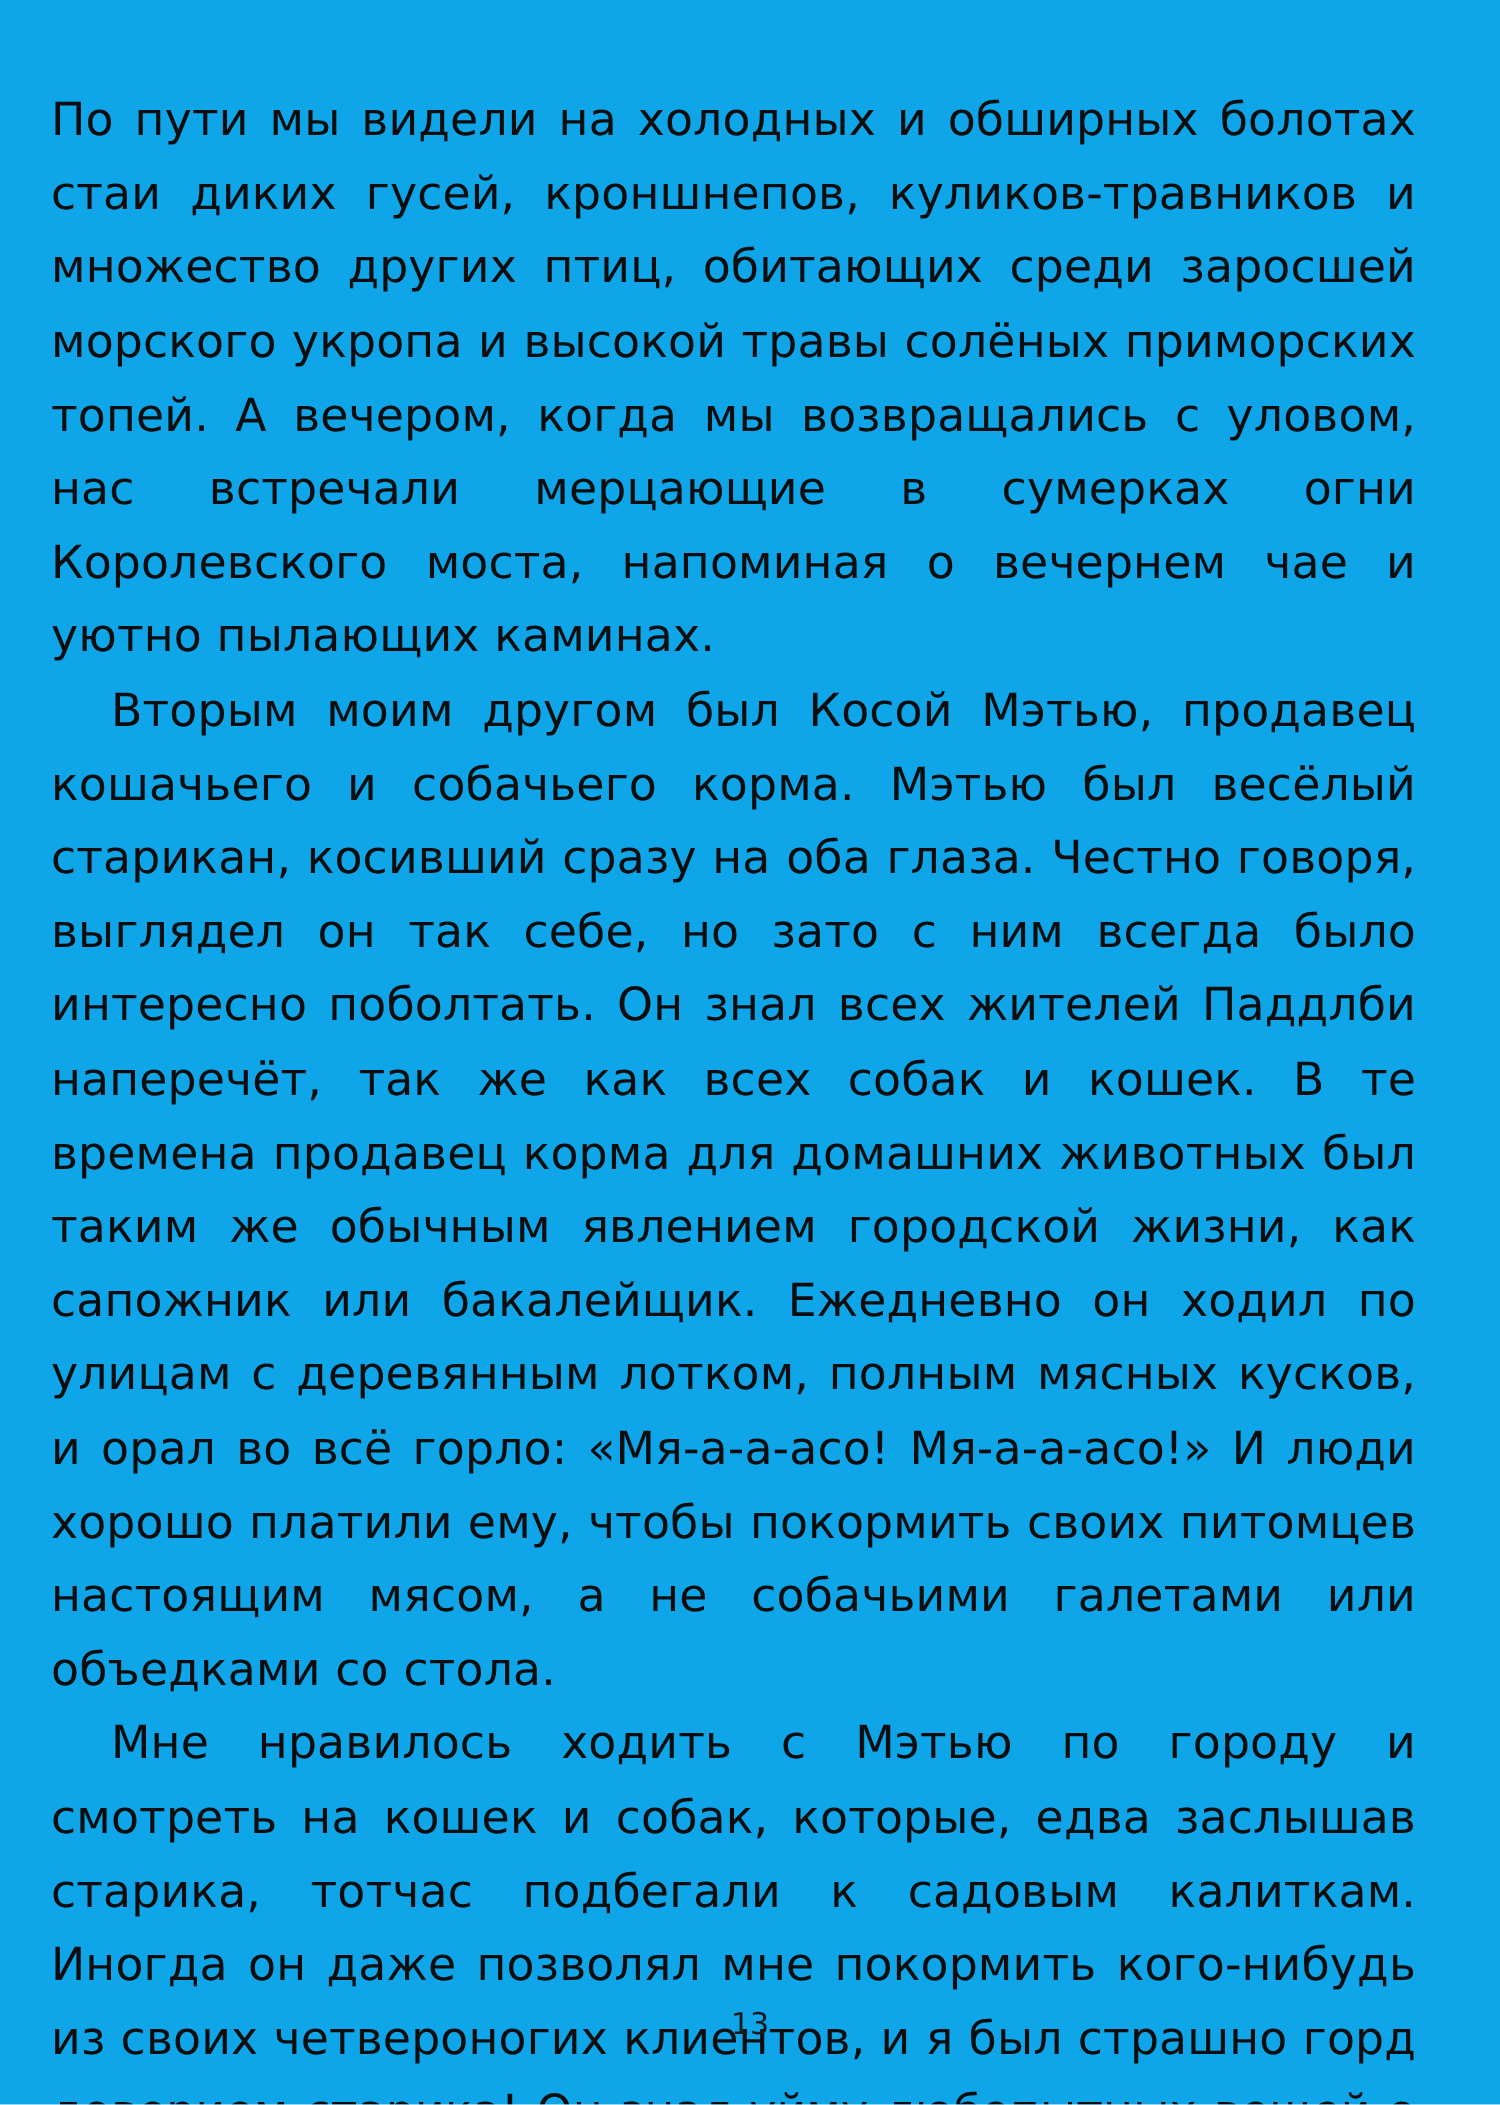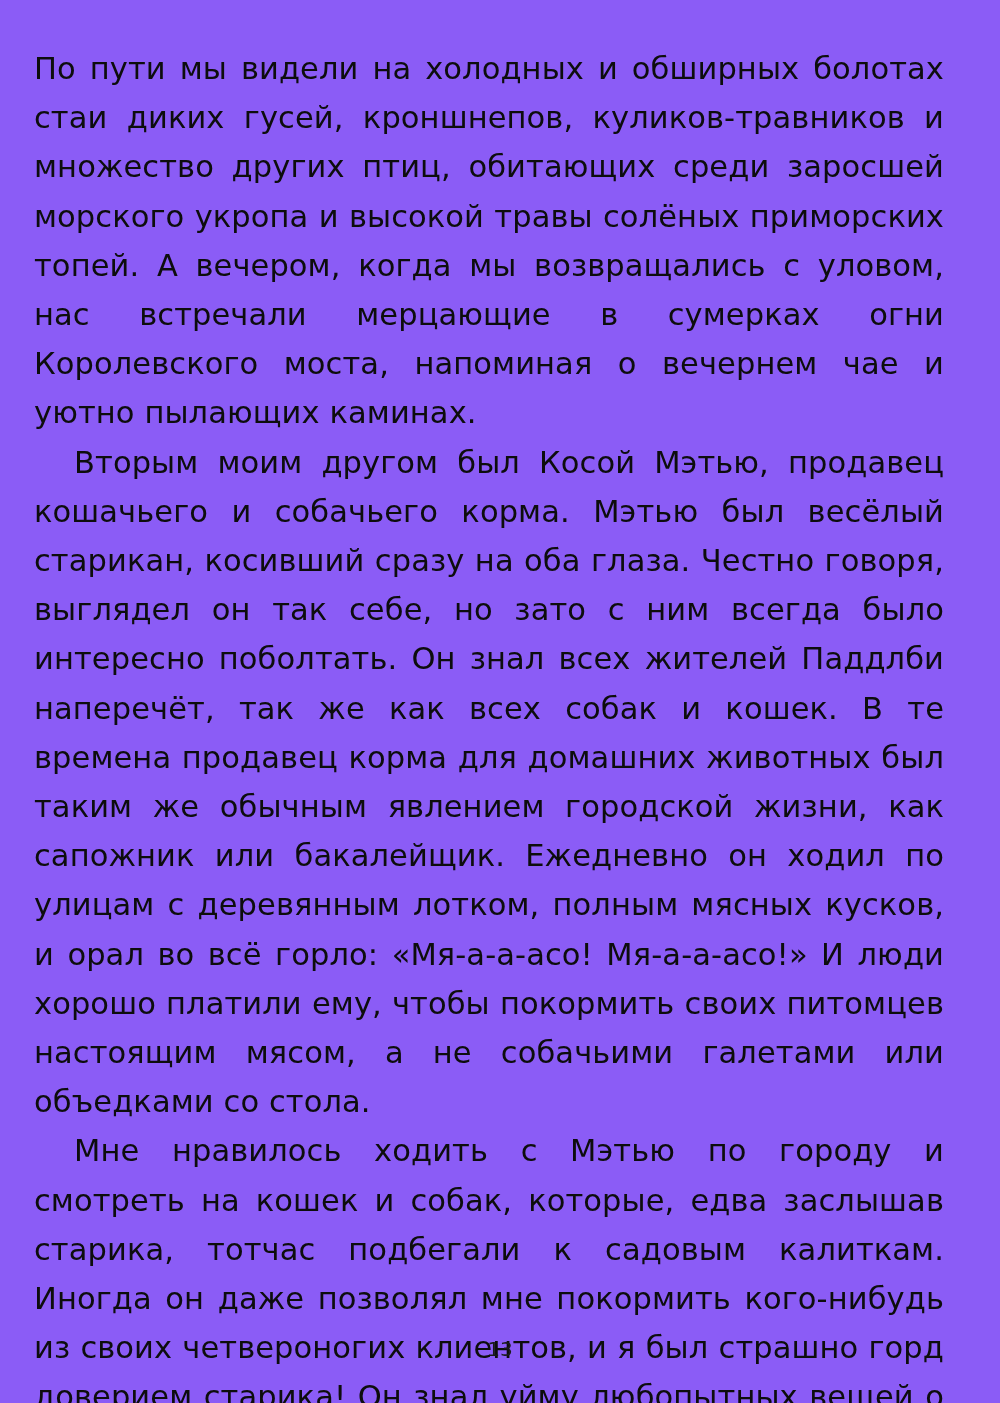--- a/index.html
+++ b/index.html
@@ -4,23 +4,23 @@
 <style>
   html, body {
     margin: 0;
     padding: 0;
     background: #ffffff;
   }
   .page {
     position: relative;
     width: 1000px;
     height: 1403px;
-    background: #8b5cf6;
+    background: #0ea5e9;
     box-sizing: border-box;
-    padding: 44px 56px 0 34px;
+    padding: 56px 56px 0 34px;
     font-family: "DejaVu Sans", "Liberation Sans", sans-serif;
     overflow: hidden;
   }
   .body-text {
     font-size: 30.5px;
     line-height: 49.2px;
     color: #0d0d0d;
     text-align: justify;
     text-justify: inter-word;
     letter-spacing: 0.1px;

